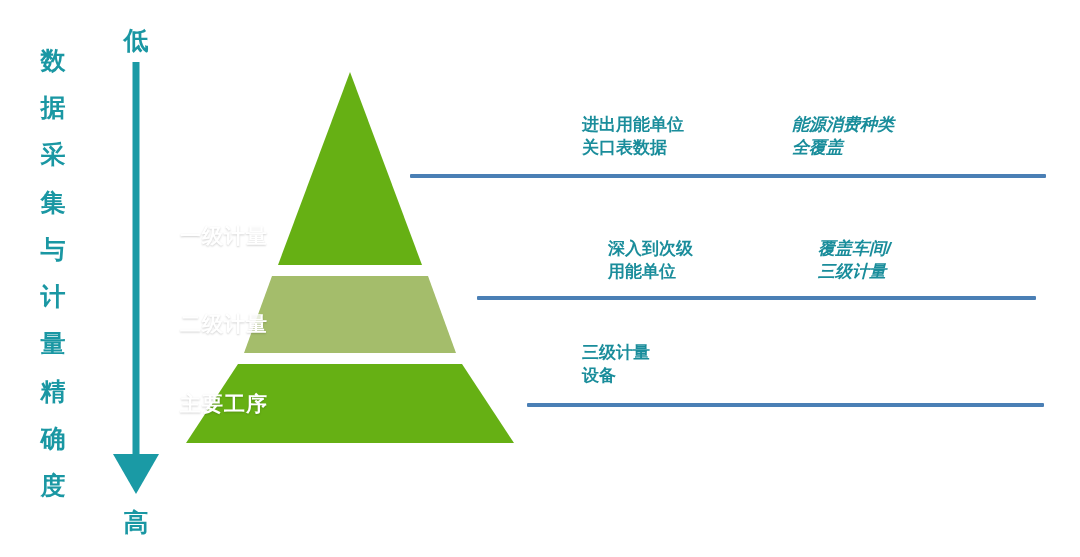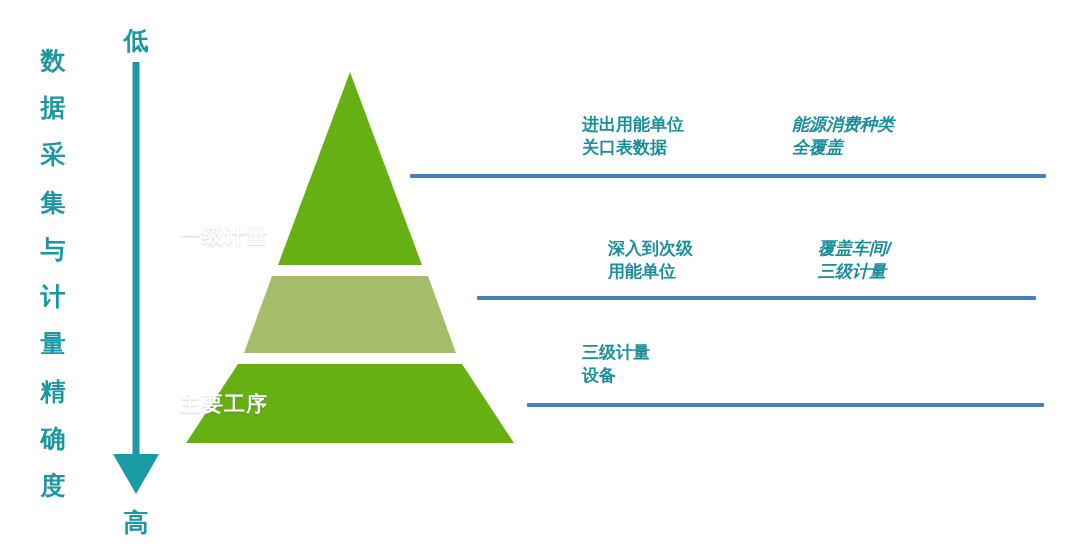--- a/index.html
+++ b/index.html
@@ -161,20 +161,21 @@
   <div class="pyramid">
     <svg width="340" height="385" viewBox="0 0 340 385">
 
       <polygon points="170,7 242,200 98,200" fill="#66b014"></polygon>
 
       <polygon points="92,211 248,211 276,288 64,288" fill="#a4bd6b"></polygon>
 
       <polygon points="58,299 282,299 334,378 6,378" fill="#66b014"></polygon>
     </svg>
     <div class="tier-label t1">一级计量</div>
+    <div class="tier-label t2">二级计量</div>
     <div class="tier-label t3">主要工序</div>
   </div>
 
   <div class="rows">
 
     <div class="row row1">
       <div class="cols">
         <div class="col-text col-a">进出用能单位
 关口表数据</div>
         <div class="col-text col-b">能源消费种类

